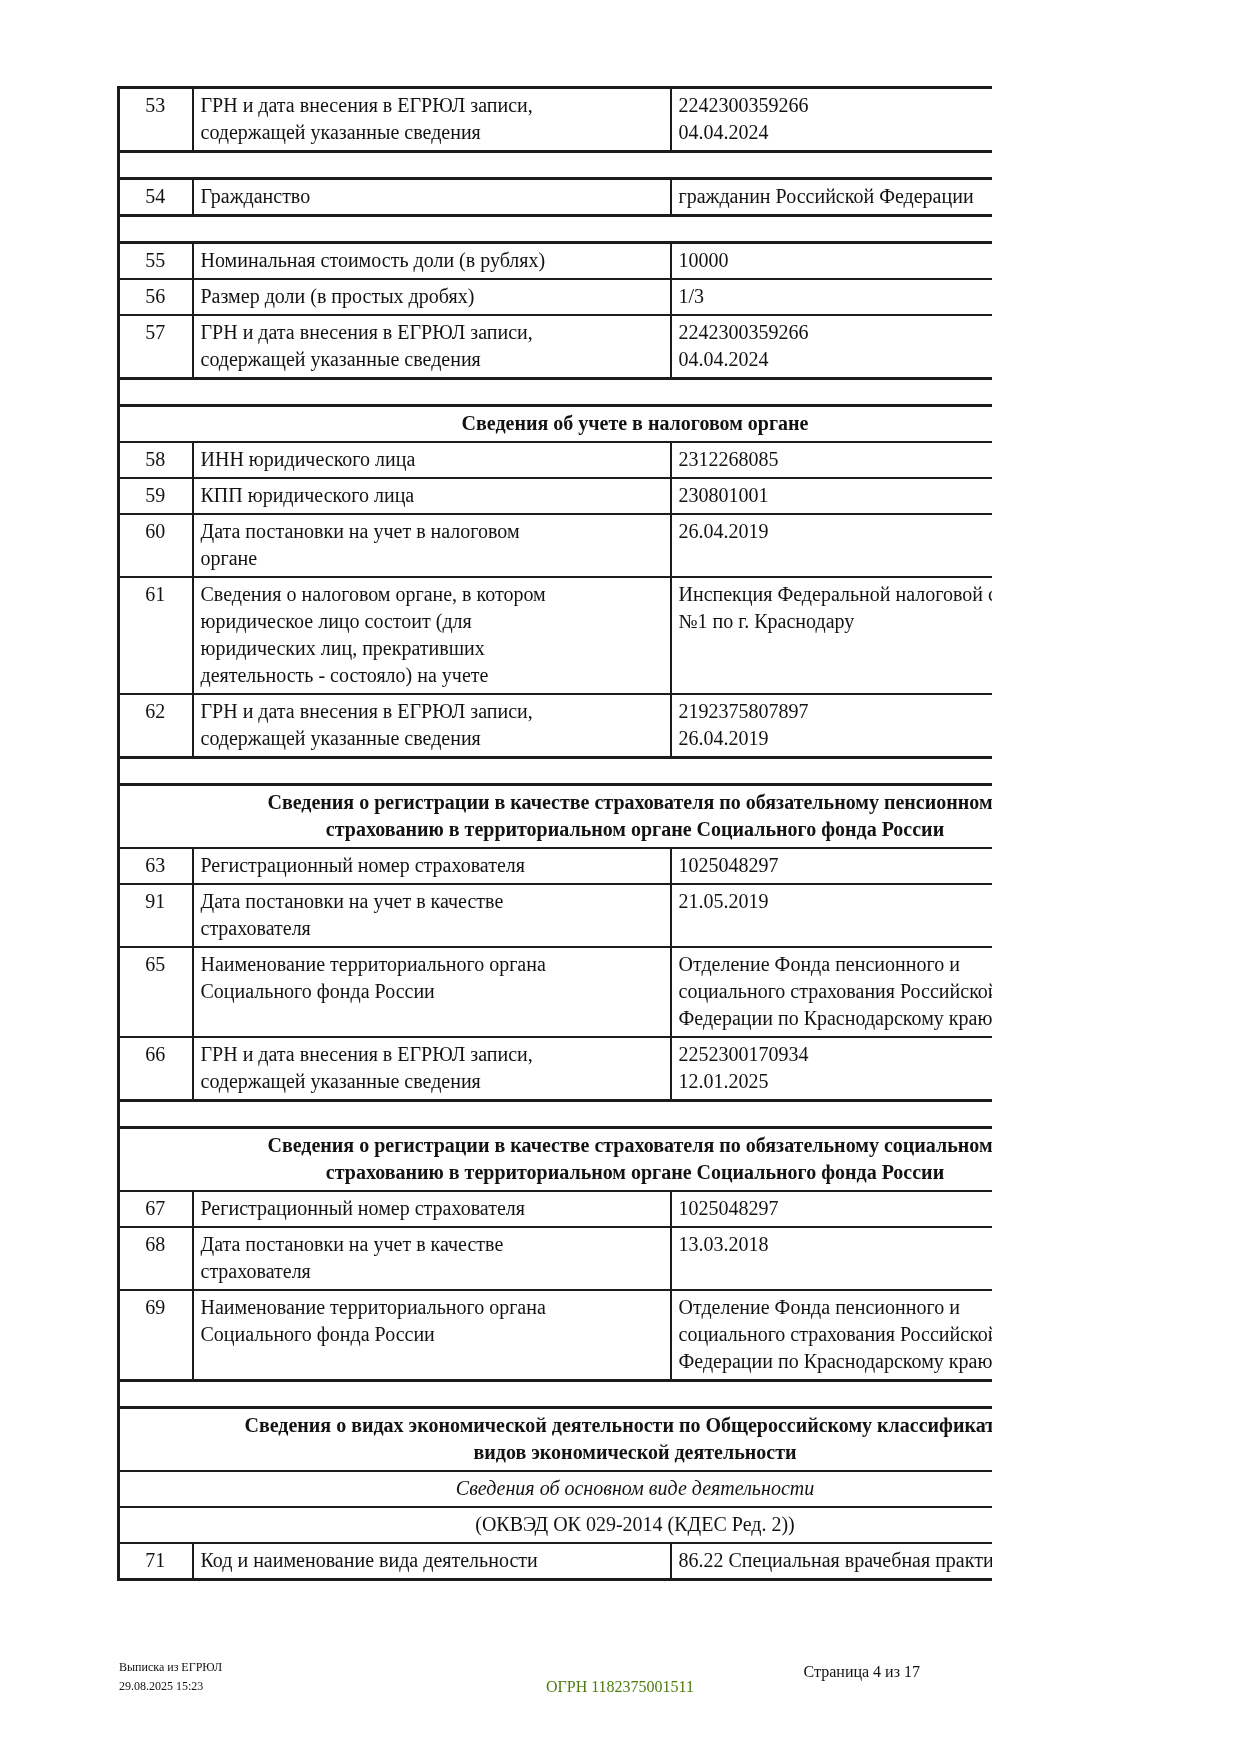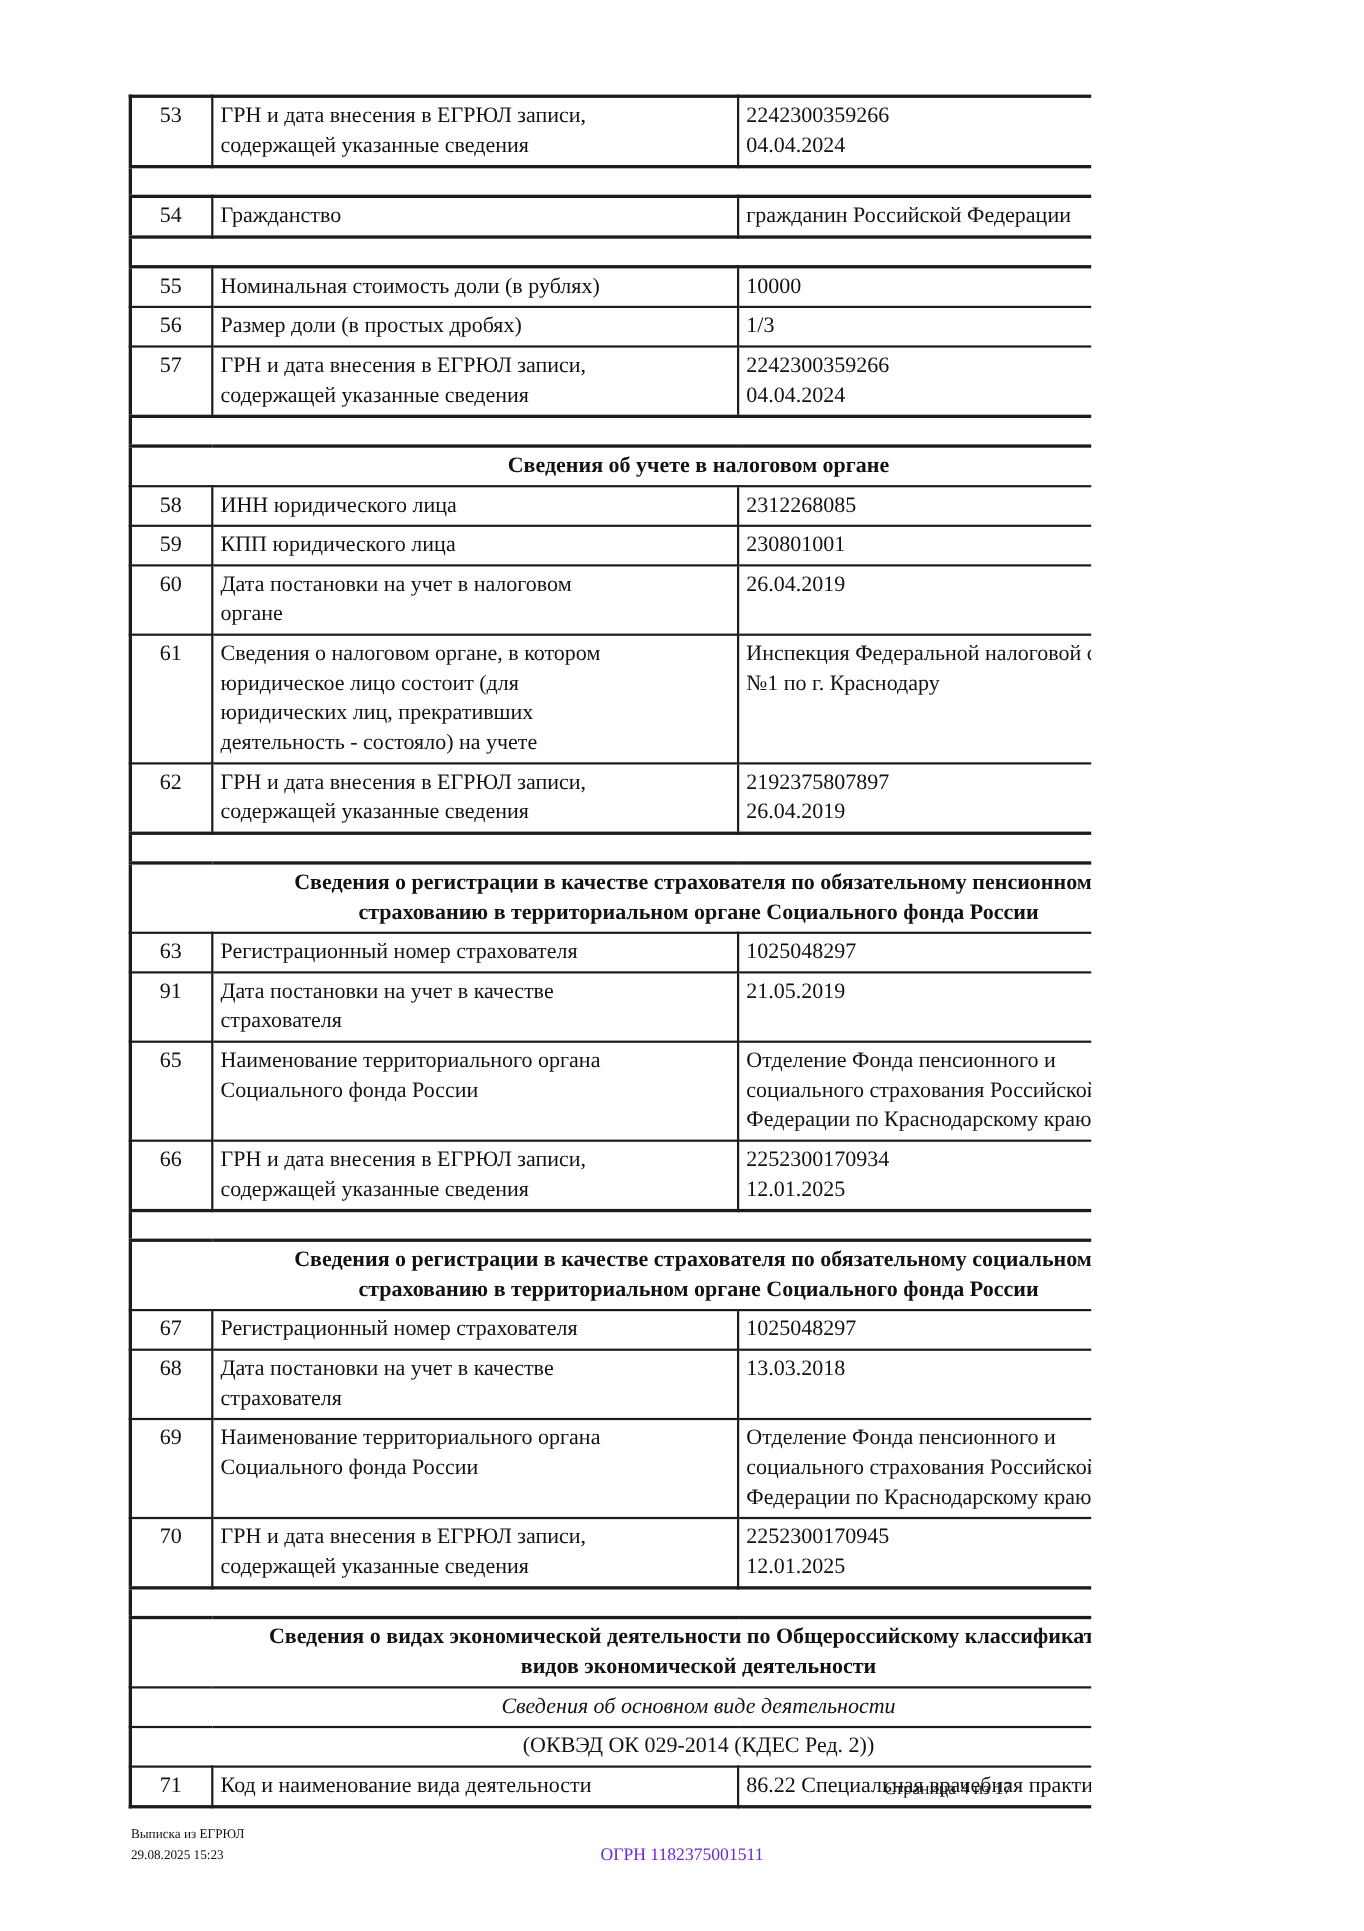--- a/index.html
+++ b/index.html
@@ -66,25 +66,25 @@
     position: absolute;
     left: 119px; top: 1658px;
     font-size: 12px; line-height: 19px;
     color: #121212;
   }
   .footer-center {
     position: absolute;
     left: 0; top: 1677px; width: 1240px;
     text-align: center;
     font-size: 16px; line-height: 19px;
-    color: #6d28d9;
+    color: #4d7c0f;
   }
   .footer-right {
     position: absolute;
-    right: 72px; top: 1617px;
+    right: 72px; top: 1662px;
     font-size: 16px; line-height: 19px;
     color: #121212;
   }
 </style>
 </head>
 <body>
 
 <div class="page">
 
   <table class="egrul">
@@ -225,27 +225,20 @@
         <td class="c-value">13.03.2018</td>
       </tr>
       <tr>
         <td class="c-num">69</td>
         <td class="c-label">Наименование территориального органа
 Социального фонда России</td>
         <td class="c-value">Отделение Фонда пенсионного и
 социального страхования Российской
 Федерации по Краснодарскому краю</td>
       </tr>
-      <tr>
-        <td class="c-num">70</td>
-        <td class="c-label">ГРН и дата внесения в ЕГРЮЛ записи,
-содержащей указанные сведения</td>
-        <td class="c-value">2252300170945
-12.01.2025</td>
-      </tr>
       <tr class="spacer">
           <td colspan="3"></td>
         </tr>
 
       <tr>
         <td class="c-section" colspan="3">Сведения о видах экономической деятельности по Общероссийскому классификатору
 видов экономической деятельности</td>
       </tr>
       <tr>
         <td class="c-sub-bi" colspan="3">Сведения об основном виде деятельности</td>

